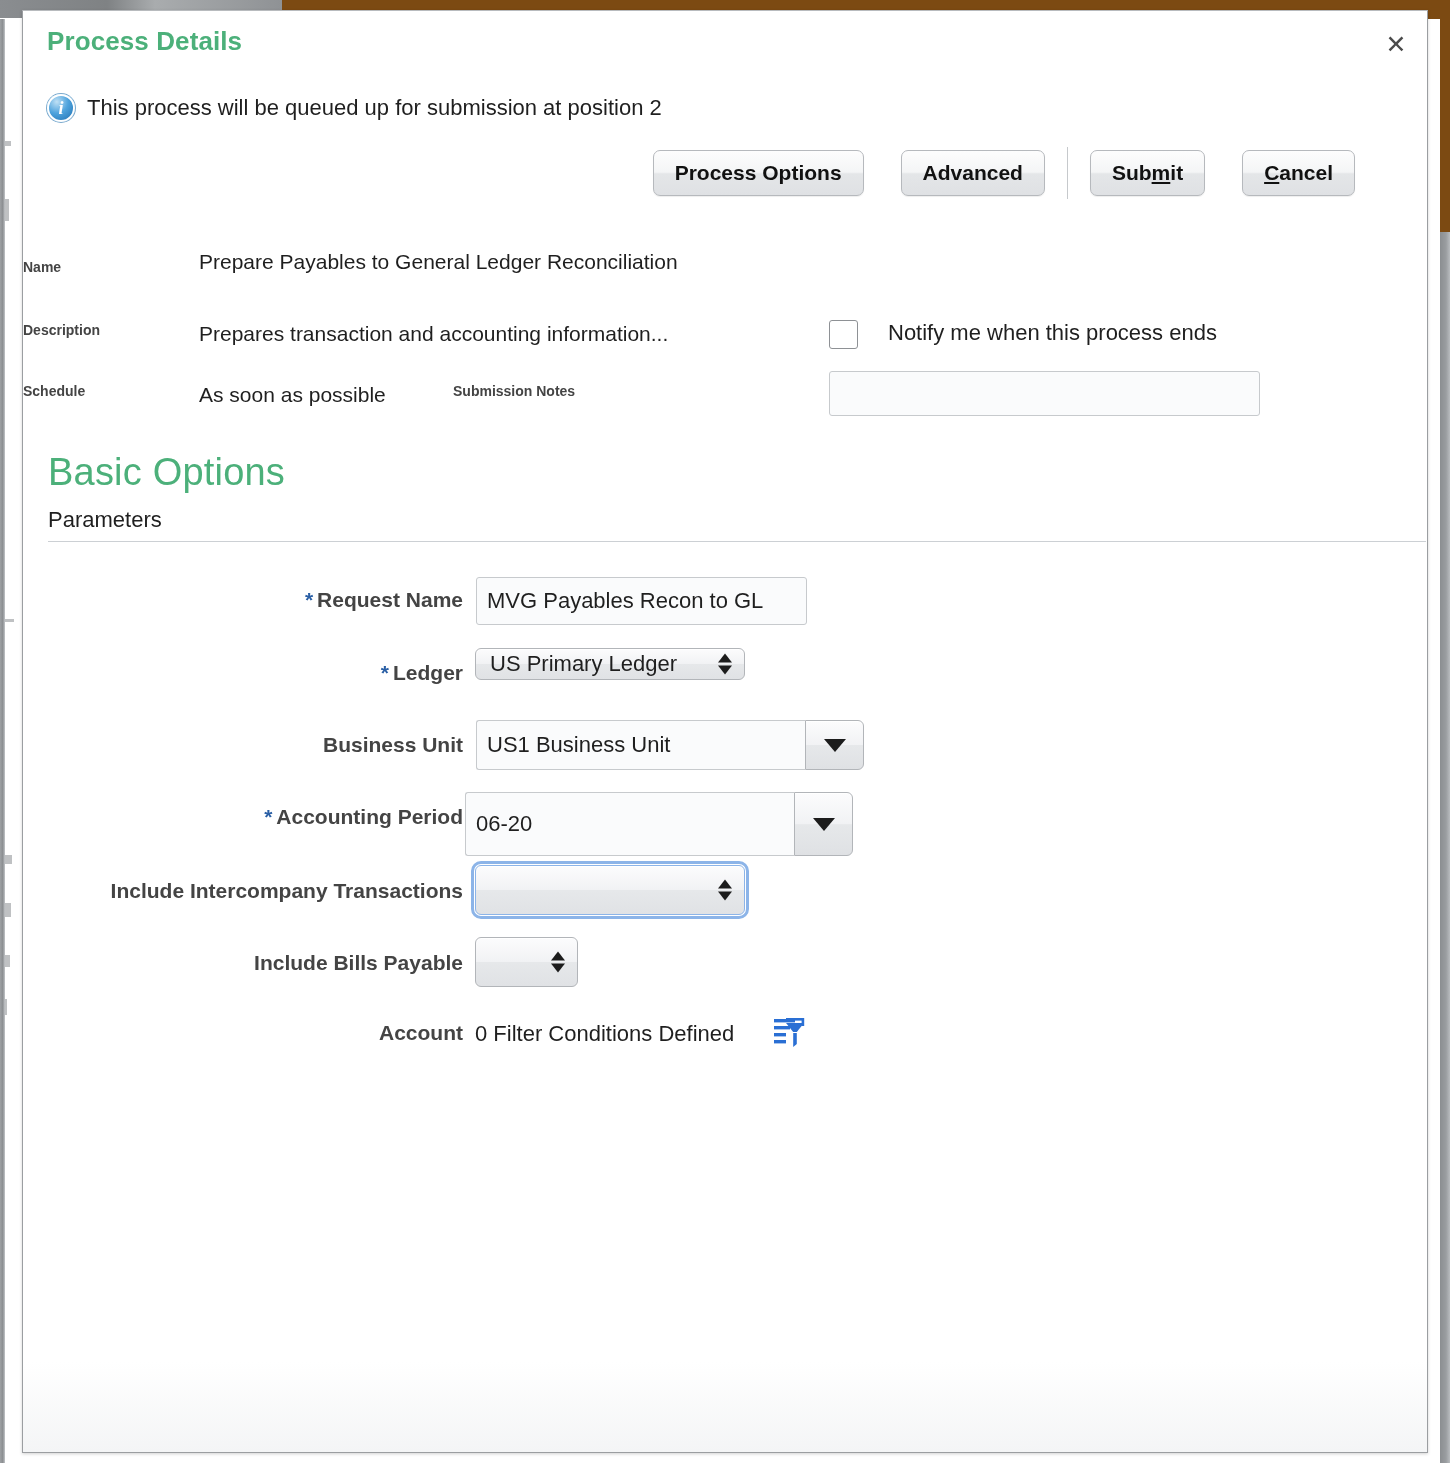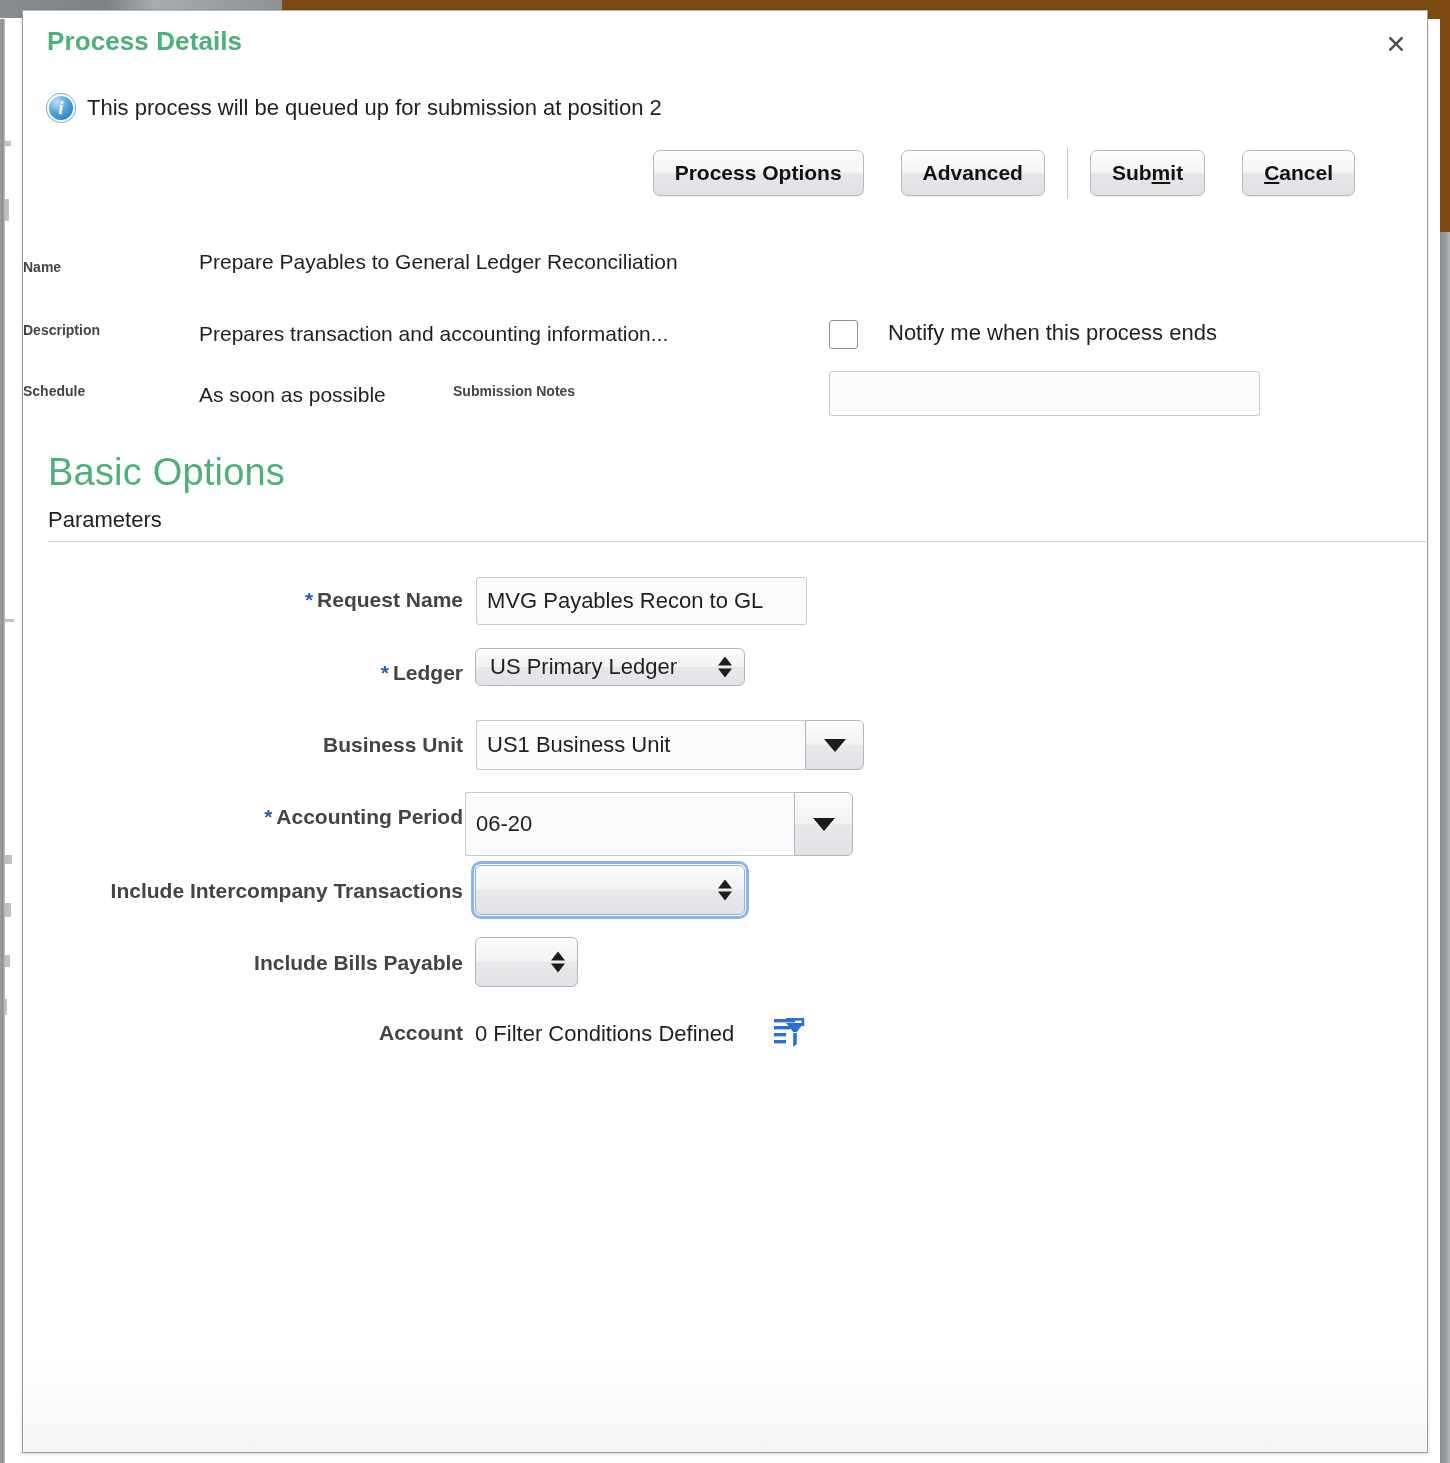--- a/index.html
+++ b/index.html
@@ -415,21 +415,21 @@
   <input id="notes-input" type="text" placeholder="" style="">
 
   <div id="basic-options-title">Basic Options</div>
   <div id="parameters-label">Parameters</div>
   <div id="param-rule"></div>
 
   <div class="p-label" style="left:150px; top:577px; width:290px;"><span class="req-star">*</span><span>Request Name</span></div>
   <div class="txtfield" style="left:453px; top:566px; width:331px; height:48px;">MVG Payables Recon to GL </div>
 
   <div class="p-label" style="left:150px; top:650px; width:290px;"><span class="req-star">*</span><span>Ledger</span></div>
-  <div class="selbox" style="left:452px; top:637px; width:270px; height:38px;">
+  <div class="selbox" style="left:452px; top:637px; width:270px; height:32px;">
     <span>US Primary Ledger</span>
     <span class="spin">
         <i class="up"></i>
         <i class="dn"></i>
       </span>
   </div>
 
   <div class="p-label" style="left:150px; top:722px; width:290px;">Business Unit</div>
   <div class="lov" style="left:453px; top:709px; width:388px; height:50px;">
     <div class="lov-text">US1 Business Unit</div>

